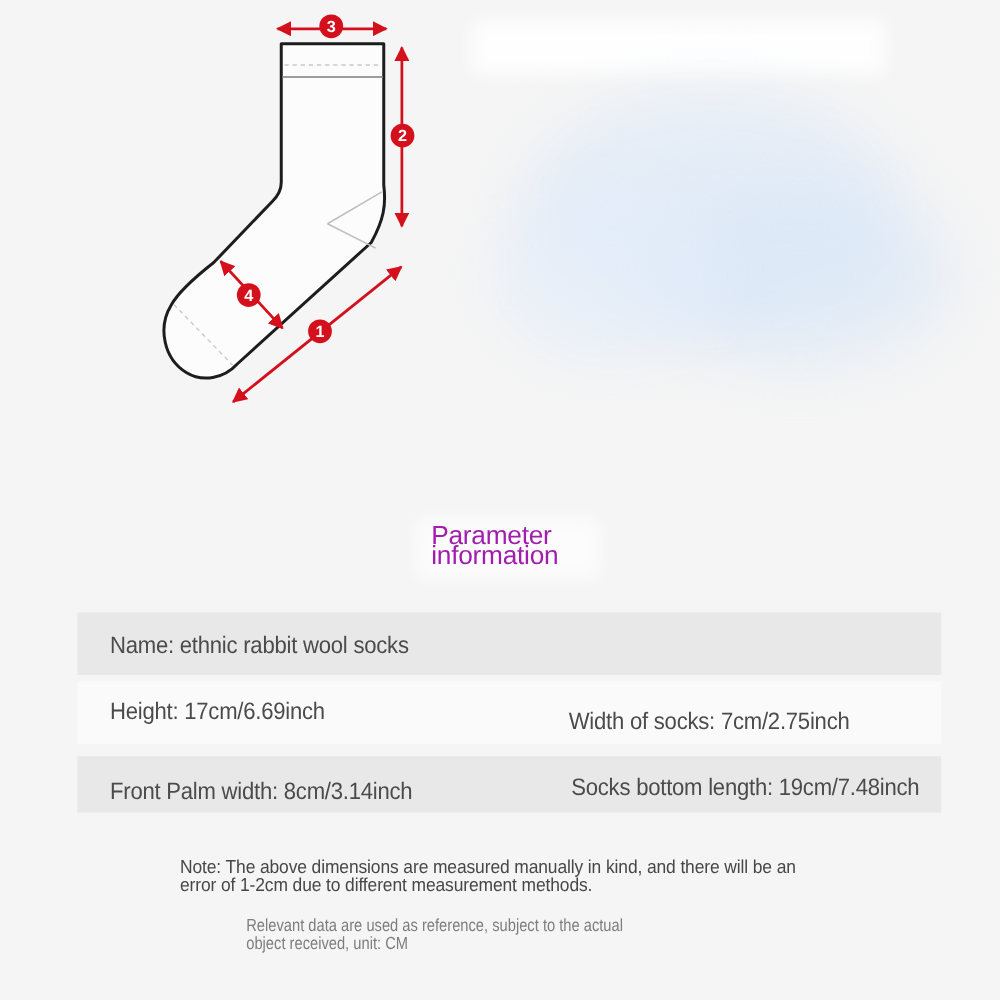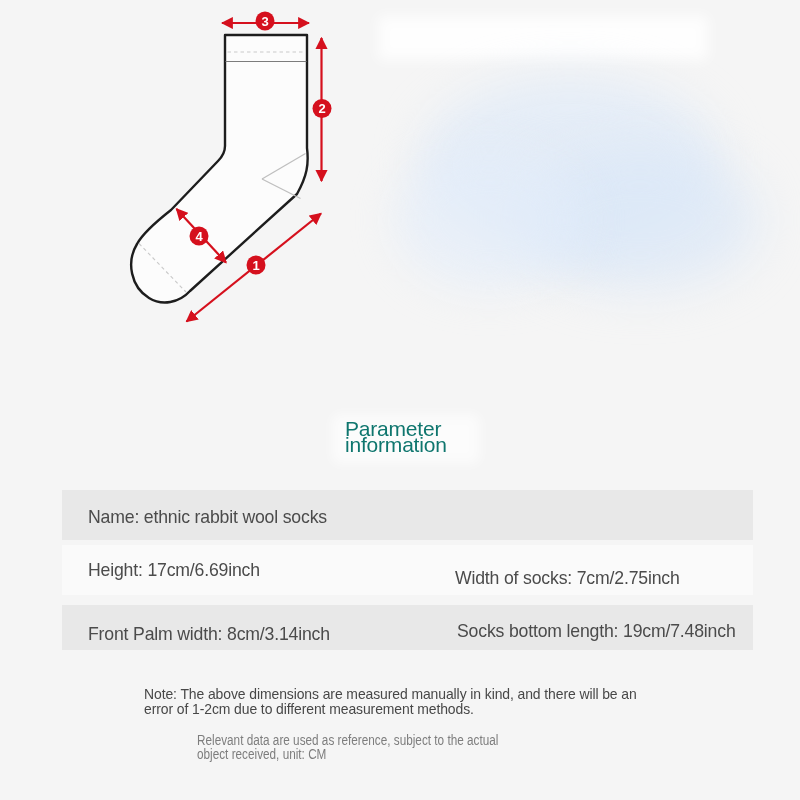--- a/index.html
+++ b/index.html
@@ -24,21 +24,21 @@
   .sock-body{fill:#fcfcfc;stroke:#1d1d1d;stroke-width:2.4;stroke-linejoin:round;}
   .thin-gray{stroke:#bfbfbf;stroke-width:1.3;fill:none;}
   .dash-gray{stroke:#c9c9c9;stroke-width:1.1;fill:none;stroke-dasharray:3.5 3;}
   .cuff-line{stroke:#7c7c7c;stroke-width:1.2;fill:none;}
   .arr{stroke:#d5101d;stroke-width:2.2;fill:none;}
   .mk-circle{fill:#d5101d;}
   .mk-num{fill:#ffffff;font-family:"Liberation Sans",sans-serif;font-size:13px;
           font-weight:bold;text-anchor:middle;}
 
   .heading{position:absolute;left:345px;top:421px;font-size:21px;line-height:15.5px;
-           color:#0f766e;white-space:pre-line;letter-spacing:-0.2px;}
+           color:#a21caf;white-space:pre-line;letter-spacing:-0.2px;}
 
   .band{position:absolute;left:62px;width:691px;}
   .band-gray{background:#e8e8e8;}
   .band-lite{background:#fafafa;}
   .b1{top:490px;height:50px;}
   .b2{top:545px;height:50px;}
   .b3{top:605px;height:45px;}
 
   .cell{position:absolute;font-size:19px;line-height:22px;color:#4b4b4b;
         letter-spacing:-0.2px;white-space:nowrap;transform:scaleX(0.93);

